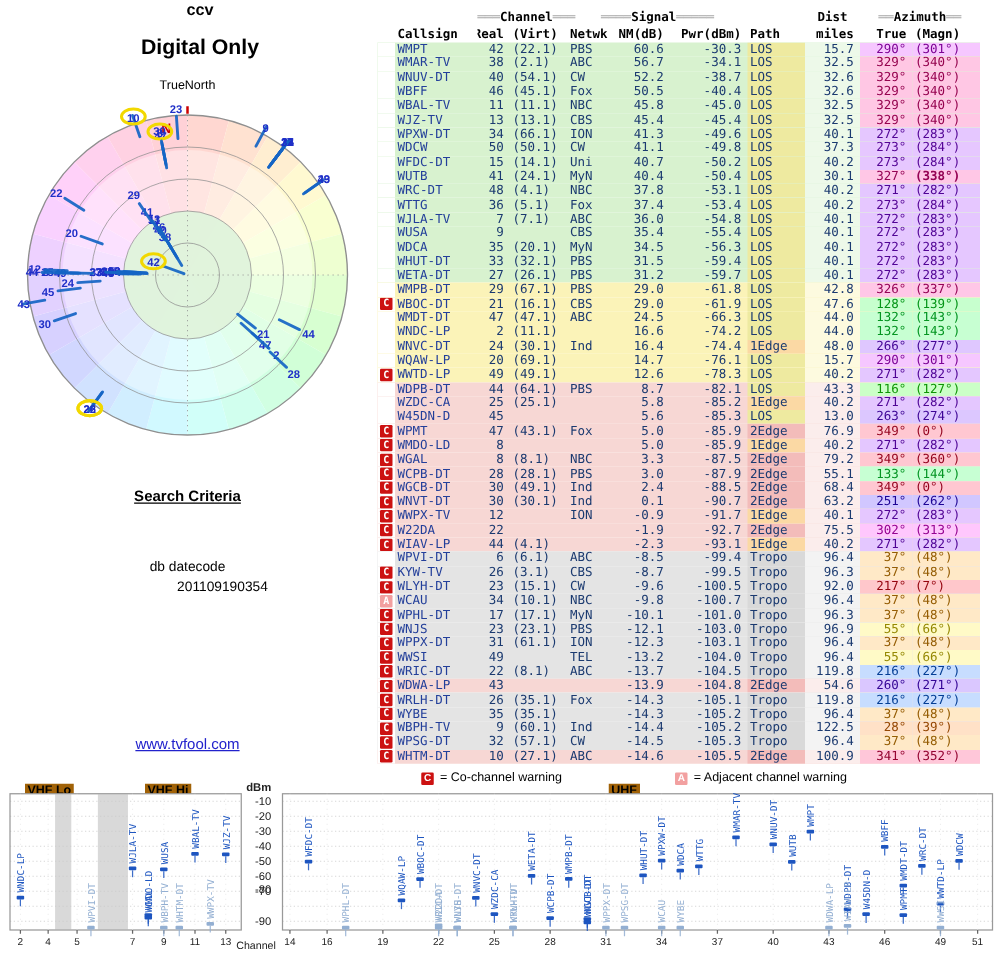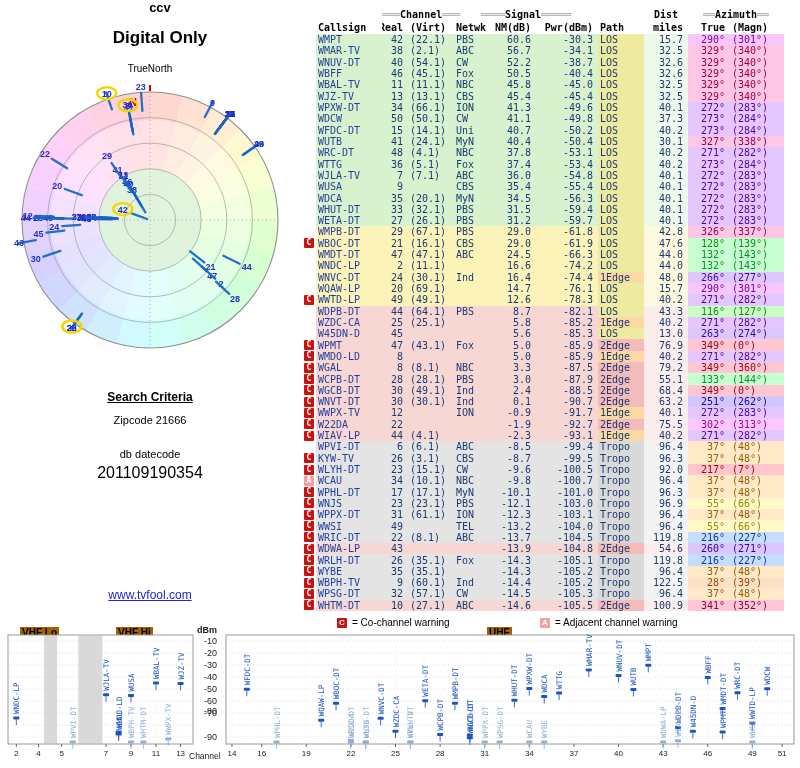--- a/index.html
+++ b/index.html
@@ -7,21 +7,21 @@
         font-family:"Liberation Sans",sans-serif;color:#000;}
   .abs{position:absolute;}
   
   #title-ccv{left:0;top:6;width:320px;text-align:center;font-weight:bold;font-size:13px;}
   #subtitle{left:0;top:28px;width:320px;text-align:center;font-weight:bold;font-size:17px;}
   #north-label{left:0;top:63px;width:300px;text-align:center;font-size:10px;}
   #radar{left:3px;top:80px;}
   #search-heading{left:0;top:390px;width:300px;text-align:center;font-weight:bold;font-size:12px;text-decoration:underline;}
   #zipcode{left:0;top:414px;width:300px;text-align:center;font-size:11px;}
   #datecode-label{left:0;top:448px;width:300px;text-align:center;font-size:11px;}
-  #datecode-value{left:0;top:464px;width:300px;text-align:center;font-size:16px;}
+  #datecode-value{left:0;top:464px;width:300px;text-align:center;font-size:11px;padding-left:28px;}
   #site-link{left:0;top:588px;width:300px;text-align:center;font-size:12px;color:#2222cc;text-decoration:underline;}
   
   #station-table{position:absolute;left:302px;top:8px;width:482px;
       font-family:"DejaVu Sans Mono",monospace;font-size:10px;line-height:11px;color:#1b3a70;}
   .trow{display:grid;grid-template-columns:14px 66px 26px 46px 40px 42px 62px 46px 44px 42px 54px;
         height:11.32px;align-items:center;overflow:hidden;}
   .ghdr{height:13px;}
   .gc{text-align:center;white-space:nowrap;}
   .gc i{color:#a8a8a8;font-style:normal;}
   .gc b{color:#000;}
@@ -196,21 +196,20 @@
       <line x1="201.78733137711345" y1="36.96001591336322" x2="210.23781950725947" y2="21.066959241902538" stroke="#1565c5" stroke-width="2.3" stroke-linecap="round" opacity="0.92"></line>
       <text x="209.4397178505235" y="25.567970149762715" fill="#2030c8" font-size="9" font-weight="bold" text-anchor="middle">9</text>
       <line x1="217.3230483593539" y1="46.67816283415776" x2="228.15571877609074" y2="32.3027236533065" stroke="#1565c5" stroke-width="2.3" stroke-linecap="round" opacity="0.92"></line>
       <text x="227.0413980792224" y="36.78147716371005" fill="#2030c8" font-size="9" font-weight="bold" text-anchor="middle">32</text>
       <line x1="108.90852592851266" y1="29.374326654879923" x2="103.04829914828385" y2="12.354992294092227" stroke="#1565c5" stroke-width="2.3" stroke-linecap="round" opacity="0.92"></line>
       <ellipse cx="103.69943545719815" cy="13.246029445290858" rx="9.5" ry="6" fill="none" stroke="#f2d800" stroke-width="2.4"></ellipse>
       <text x="103.69943545719815" y="17.24602944529086" fill="#2030c8" font-size="9" font-weight="bold" text-anchor="middle">10</text>
     </svg>
 
   <div class="abs" id="search-heading">Search Criteria</div>
-  <div class="abs" id="zipcode">Zipcode 21666</div>
   <div class="abs" id="datecode-label">db datecode</div>
   <div class="abs" id="datecode-value">201109190354</div>
   <a class="abs" id="site-link" href="#" style="color: rgb(34, 34, 204);">www.tvfool.com</a>
 
   <div id="station-table">
     <div class="trow ghdr">
       <span class="gc" style="grid-column:3/5"><i>═══</i><b>Channel</b><i>═══</i></span>
       <span class="gc" style="grid-column:5/8"><i>════</i><b>Signal</b><i>═════</i></span>
       <span class="gc" style="grid-column:9/10"><i></i><b>Dist</b><i></i></span>
       <span class="gc" style="grid-column:10/12"><i>══</i><b>Azimuth</b><i>══</i></span>
@@ -350,21 +349,21 @@
           <span class="tc mk" style="background: rgb(255, 255, 255);"></span>
           <span class="tc al" style="color: rgb(35, 63, 154);">WUTB</span>
           <span class="tc ar">41</span>
           <span class="tc al">(24.1)</span>
           <span class="tc al">MyN</span>
           <span class="tc ar">40.4</span>
           <span class="tc ar">-50.4</span>
           <span class="tc al" style="background: rgb(238, 234, 160);">LOS</span>
           <span class="tc ar" style="background: rgba(255, 255, 255, 0.55);">30.1</span>
           <span class="tc ar" style="background: rgb(255, 199, 230); color: rgb(149, 4, 84);">327°</span>
-          <span class="tc al" style="background: rgb(255, 199, 230); color: rgb(149, 4, 84);">(338°)</span>
+          <span class="tc al" style="background: rgb(255, 199, 230); color: rgb(149, 4, 84); font-weight: bold;">(338°)</span>
         </div>
         <div class="trow" style="background: rgb(216, 242, 207);">
           <span class="tc mk" style="background: rgb(255, 255, 255);"></span>
           <span class="tc al" style="color: rgb(35, 63, 154);">WRC-DT</span>
           <span class="tc ar">48</span>
           <span class="tc al">(4.1)</span>
           <span class="tc al">NBC</span>
           <span class="tc ar">37.8</span>
           <span class="tc ar">-53.1</span>
           <span class="tc al" style="background: rgb(238, 234, 160);">LOS</span>

